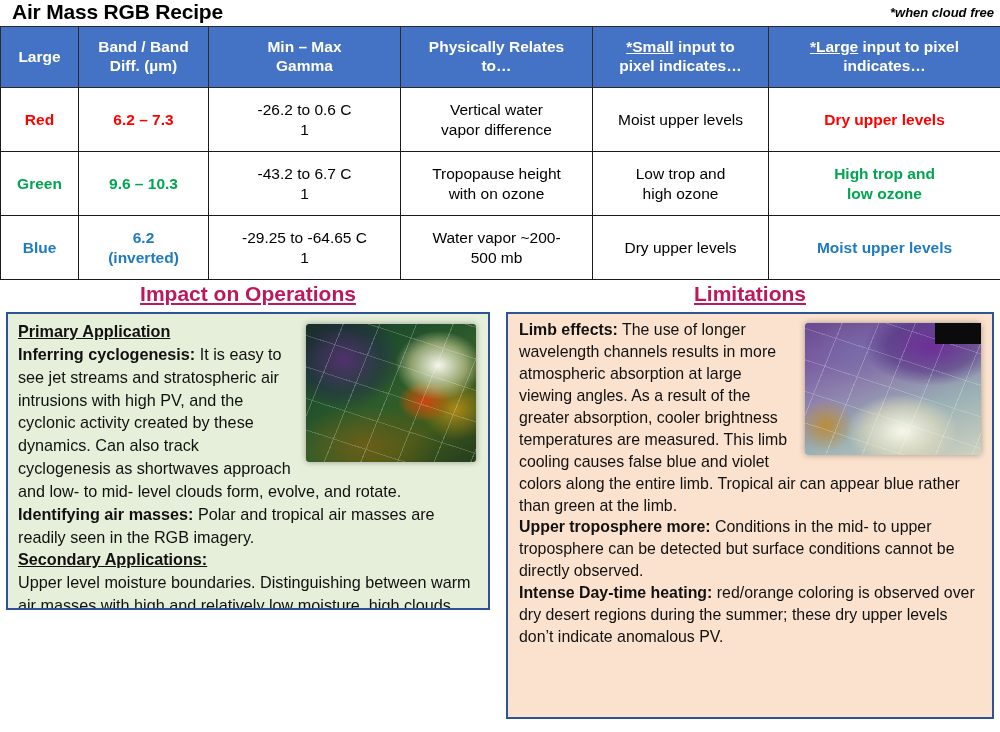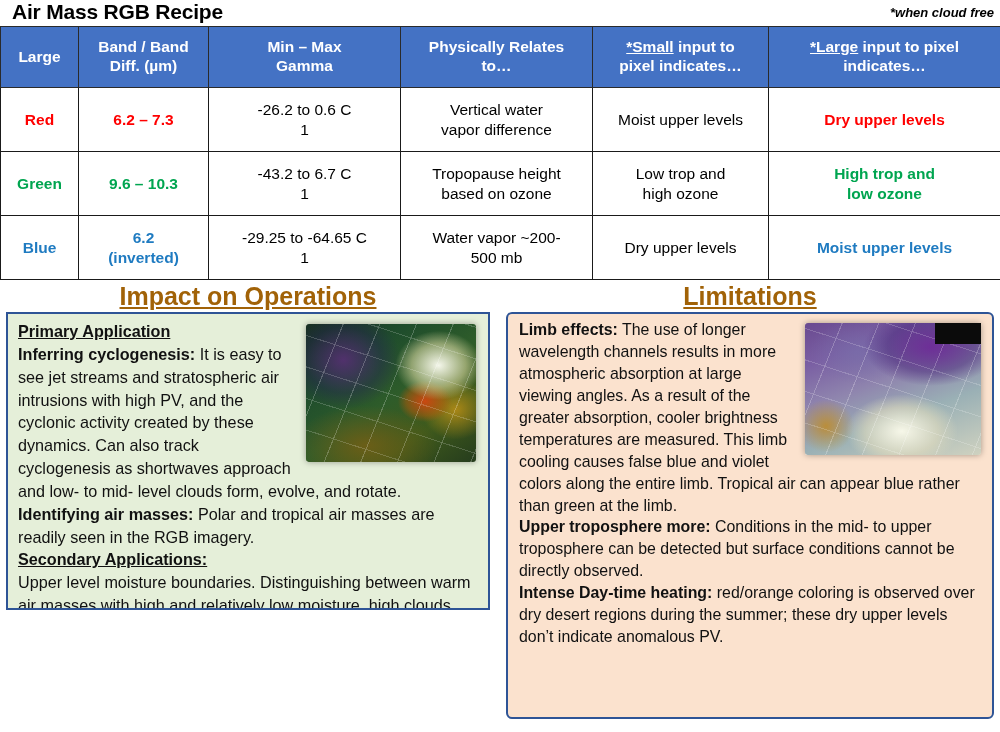--- a/index.html
+++ b/index.html
@@ -84,39 +84,38 @@
   .panel {
     position: absolute;
     top: 30px;
     border: 2px solid #2E5496;
     box-sizing: border-box;
     overflow: hidden;
   }
   .panel-heading {
     position: absolute;
     top: 0px;
-    font-size: 25px;
+    font-size: 21px;
     font-weight: bold;
-    color: #a16207;
+    color: #be185d;
     text-align: center;
     text-decoration: underline;
     white-space: nowrap;
   }
   #panel-left {
     left: 6px;
     width: 484px;
     height: 298px;
     background: #E5EFD9;
   }
   #panel-right {
     left: 506px;
     width: 488px;
     height: 407px;
     background: #FBE2CE;
-    border-radius: 6px;
   }
   #heading-left  { left: 6px;   width: 484px; }
   #heading-right { left: 506px; width: 488px; }
 
   .panel-body {
     position: relative;
     padding: 6px 10px 4px 10px;
     font-size: 16.2px;
     line-height: 1.41;
     color: #111111;
@@ -245,21 +244,21 @@
 
     <tr>
       <td class="c-green">Green</td>
       <td class="c-green">9.6 – 10.3</td>
       <td>
         <span>-43.2 to 6.7 C</span><br>
         <span>1</span>
       </td>
       <td>
         <span>Tropopause height</span><br>
-        <span>based on ozone</span>
+        <span>with on ozone</span>
       </td>
       <td>
         <span>Low trop and</span><br>
         <span>high ozone</span>
       </td>
       <td class="c-green">
         <span>High trop and</span><br>
         <span>low ozone</span>
       </td>
     </tr>

